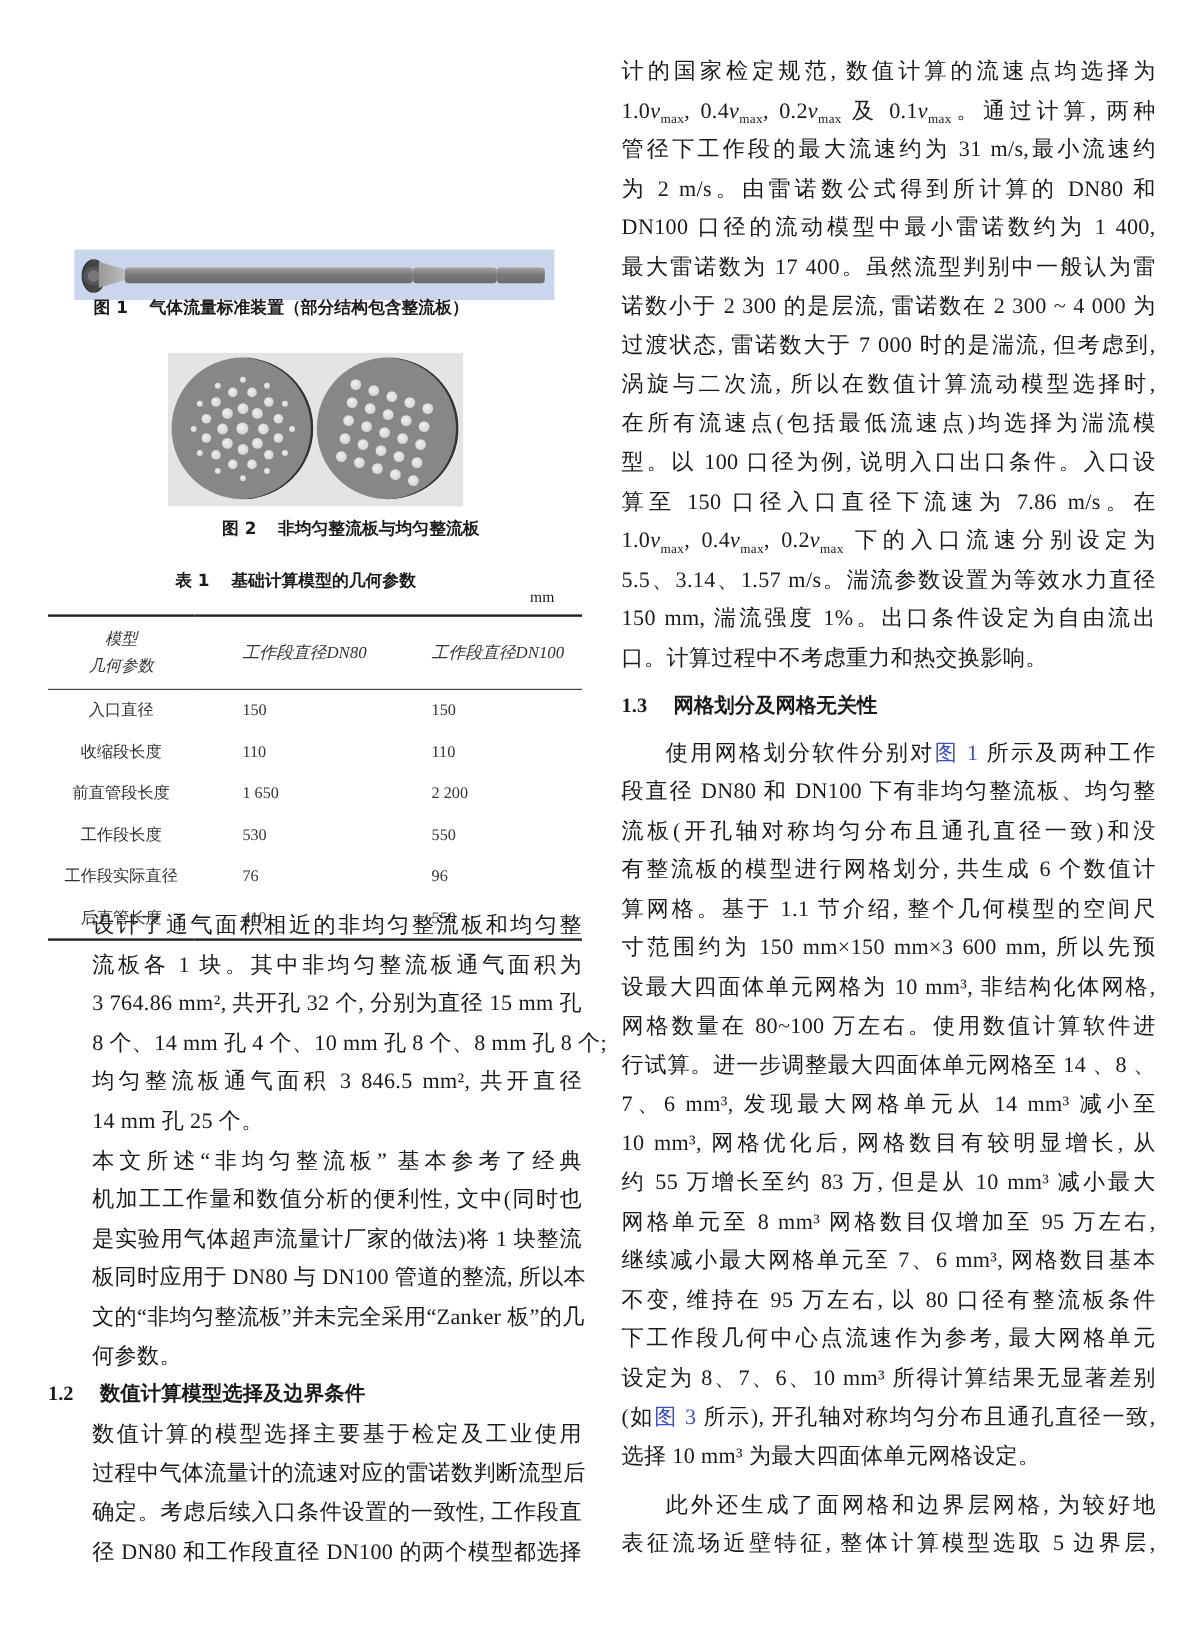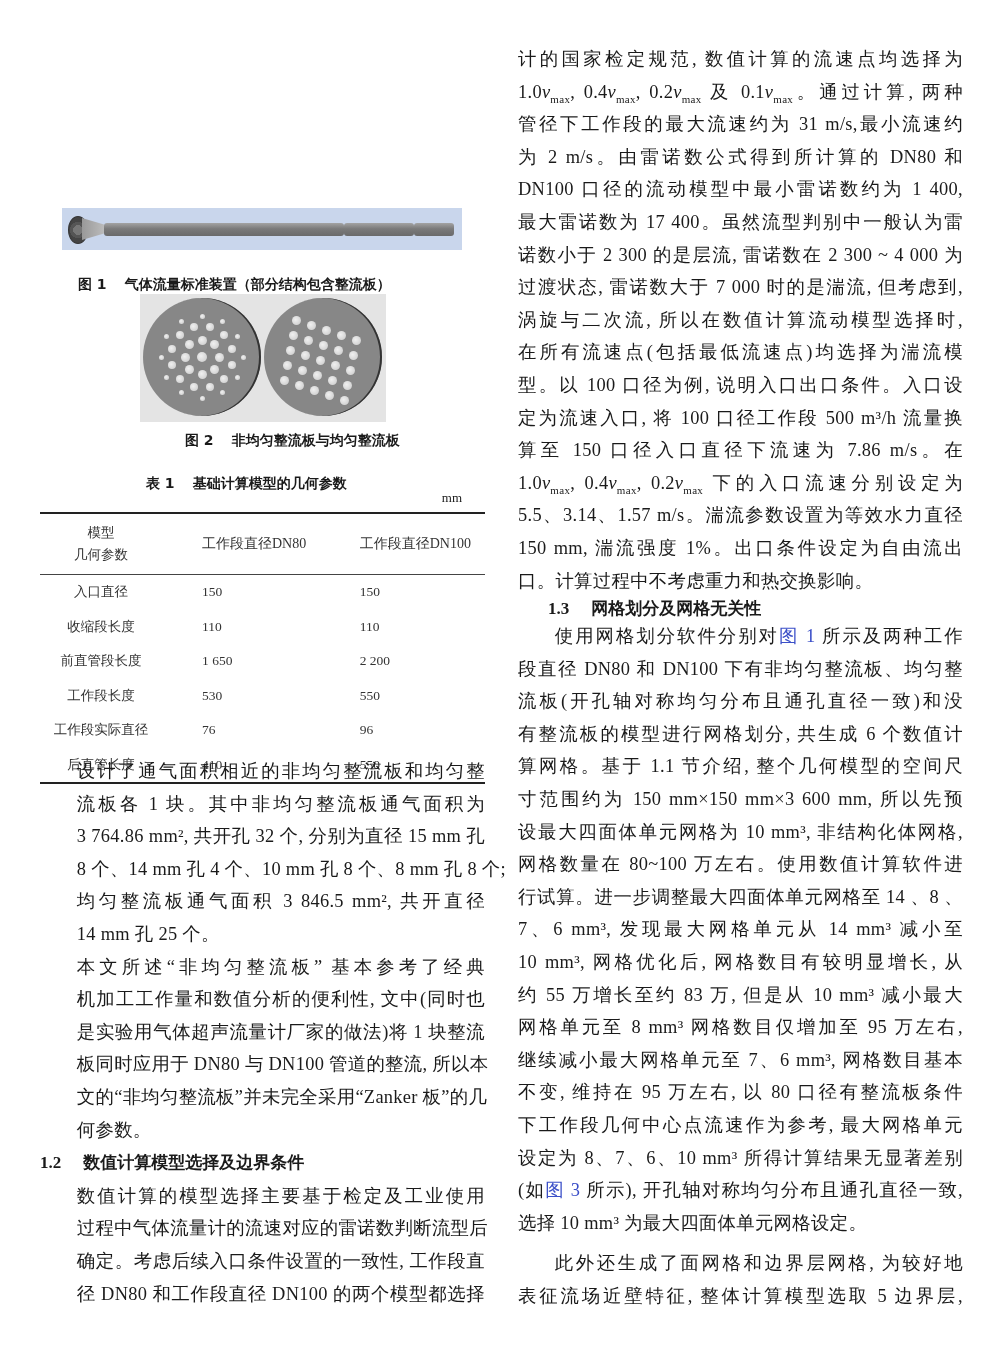--- a/index.html
+++ b/index.html
@@ -34,40 +34,40 @@
   .fig2 { position:absolute; left:140px; top:294px; width:246px; height:128px; background:#e4e4e4; }
   .plate { position:absolute; top:4px; width:118px; height:118px; border-radius:50%;
            background:#878787; box-shadow:-2px 0 0 #333 inset; }
   .hole { position:absolute; border-radius:50%; background:radial-gradient(circle at 40% 40%,#f0f0f0,#c8c8c8); }
 
   
   .tbl-wrap { position:absolute; left:40px; top:490px; width:445px; }
   .mm { position:absolute; right:23px; top:0; font-size:13px; }
   table { position:absolute; top:22px; left:0; width:445px; border-collapse:collapse; font-size:13.5px; }
   table th, table td { font-weight:normal; color:#333; }
-  thead tr { border-top:2px solid #222; border-bottom:1px solid #444; }
+  thead tr { border-top:2px solid #222; border-bottom:1px solid #444;font-style:italic; }
   tbody tr:last-child { border-bottom:2px solid #222; }
   th.h0 { width:120px; text-align:center; height:58px; line-height:22px; }
   th.h1, th.h2 { text-align:left; padding-left:40px; font-size:14px; }
   td { height:32.5px; }
   td.c0 { text-align:center; font-family:"DejaVu Serif",serif; font-size:13.5px; }
   td.c1, td.c2 { padding-left:40px; font-size:13.5px; }
 </style>
 </head>
 <body>
 
 <div>
   <div class="fig1">
     <div class="flange"></div>
     <div class="cone"></div>
     <div class="pipe" style="left:42px;top:15px;width:240px;height:13px;"></div>
     <div class="pipe" style="left:282px;top:15px;width:70px;height:13px;"></div>
     <div class="pipe" style="left:352px;top:15px;width:40px;height:13px;"></div>
   </div>
-  <div class="caption" style="left:78px;top:276px;">
+  <div class="caption" style="left:78px;top:248px;">
     <span class="lab">图 1</span><span>气体流量标准装置（部分结构包含整流板）</span>
   </div>
 </div>
 
 <div>
   <div class="fig2">
     <div class="plate" id="plateA" style="left:3px;">
         <div class="hole" style="left: 54px; top: 54px; width: 10px; height: 10px;"></div>
         <div class="hole" style="left: 71.5px; top: 54.5px; width: 9px; height: 9px;"></div>
         <div class="hole" style="left: 66.5208px; top: 66.5208px; width: 9px; height: 9px;"></div>
@@ -221,28 +221,27 @@
       <span class="line">1.0<span class="it">v</span><sub>max</sub>, 0.4<span class="it">v</span><sub>max</sub>, 0.2<span class="it">v</span><sub>max</sub> 及 0.1<span class="it">v</span><sub>max</sub>。通过计算, 两种</span>
       <span class="line">管径下工作段的最大流速约为 31 m/s,最小流速约</span>
       <span class="line">为 2 m/s。由雷诺数公式得到所计算的 DN80 和</span>
       <span class="line">DN100 口径的流动模型中最小雷诺数约为 1 400,</span>
       <span class="line">最大雷诺数为 17 400。虽然流型判别中一般认为雷</span>
       <span class="line">诺数小于 2 300 的是层流, 雷诺数在 2 300 ~ 4 000 为</span>
       <span class="line">过渡状态, 雷诺数大于 7 000 时的是湍流, 但考虑到,</span>
       <span class="line">涡旋与二次流, 所以在数值计算流动模型选择时,</span>
       <span class="line">在所有流速点(包括最低流速点)均选择为湍流模</span>
       <span class="line">型。以 100 口径为例, 说明入口出口条件。入口设</span>
-      <span class="line">定为流速入口, 将 100 口径工作段 500 m³/h 流量换</span>
       <span class="line">算至 150 口径入口直径下流速为 7.86 m/s。在</span>
       <span class="line">1.0<span class="it">v</span><sub>max</sub>, 0.4<span class="it">v</span><sub>max</sub>, 0.2<span class="it">v</span><sub>max</sub> 下的入口流速分别设定为</span>
       <span class="line">5.5、3.14、1.57 m/s。湍流参数设置为等效水力直径</span>
       <span class="line">150 mm, 湍流强度 1%。出口条件设定为自由流出</span>
       <span class="line last">口。计算过程中不考虑重力和热交换影响。</span>
     </p>
-  <div class="heading" style="line-height:22px;margin-left:30px;">
+  <div class="heading" style="line-height:45px;">
     <span class="num">1.3</span><span>网格划分及网格无关性</span>
   </div>
   <p class="para">
     <span class="line" style="text-indent:2em;"><span>使用网格划分软件分别对</span><span class="link">图 1</span><span> 所示及两种工作</span></span>
     <span id="rp2lines"><span class="line">段直径 DN80 和 DN100 下有非均匀整流板、均匀整</span><span class="line">流板(开孔轴对称均匀分布且通孔直径一致)和没</span><span class="line">有整流板的模型进行网格划分, 共生成 6 个数值计</span><span class="line">算网格。基于 1.1 节介绍, 整个几何模型的空间尺</span><span class="line">寸范围约为 150 mm×150 mm×3 600 mm, 所以先预</span><span class="line">设最大四面体单元网格为 10 mm³, 非结构化体网格,</span><span class="line">网格数量在 80~100 万左右。使用数值计算软件进</span><span class="line">行试算。进一步调整最大四面体单元网格至 14 、8 、</span><span class="line">7、6 mm³, 发现最大网格单元从 14 mm³ 减小至</span><span class="line">10 mm³, 网格优化后, 网格数目有较明显增长, 从</span><span class="line">约 55 万增长至约 83 万, 但是从 10 mm³ 减小最大</span><span class="line">网格单元至 8 mm³ 网格数目仅增加至 95 万左右,</span><span class="line">继续减小最大网格单元至 7、6 mm³, 网格数目基本</span><span class="line">不变, 维持在 95 万左右, 以 80 口径有整流板条件</span><span class="line">下工作段几何中心点流速作为参考, 最大网格单元</span><span class="line">设定为 8、7、6、10 mm³ 所得计算结果无显著差别</span></span>
     <span class="line"><span>(如</span><span class="link">图 3</span><span> 所示), 开孔轴对称均匀分布且通孔直径一致,</span></span>
     <span class="line last">选择 10 mm³ 为最大四面体单元网格设定。</span>
   </p>
   <p class="para" style="margin-top:8px;" id="rp3">
       <span class="line" style="text-indent: 2em;">此外还生成了面网格和边界层网格, 为较好地</span>

